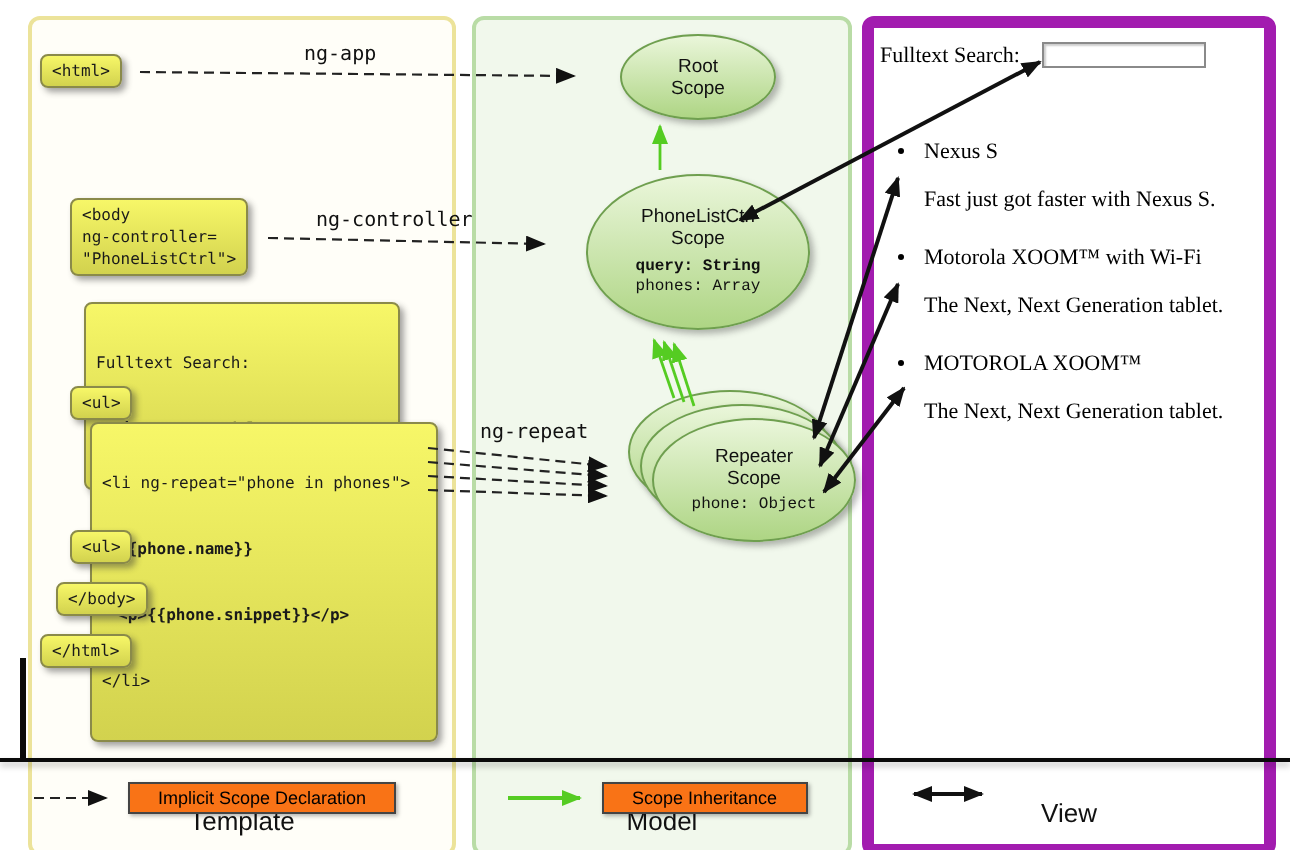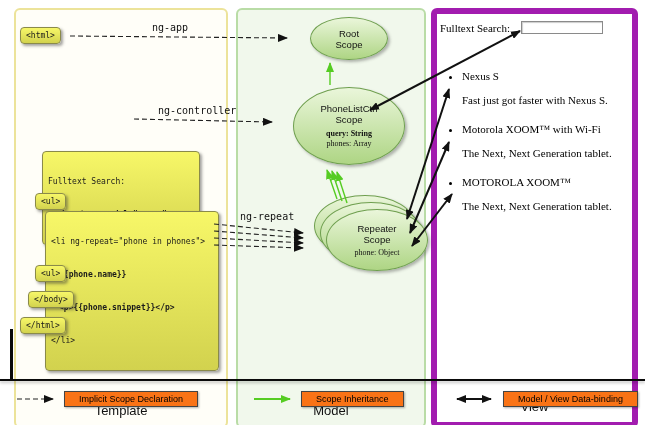--- a/index.html
+++ b/index.html
@@ -26,21 +26,21 @@
   .bold { font-weight:bold; }
   
   .ellipse {
     position:absolute; border:1.5px solid #6f9f4f; border-radius:50%;
     background:linear-gradient(180deg,#eaf6da,#aed584);
     box-shadow:2px 2px 3px rgba(50,50,50,.35);
     display:flex; flex-direction:column; align-items:center; justify-content:center;
     text-align:center; box-sizing:border-box; z-index:2;margin-left:18px;
   }
   .scope-title { font-size:9.5px; line-height:11px; color:#111; white-space:pre-line; }
-  .scope-prop  { font-family:Liberation Serif, serif; font-size:8px; line-height:10px; color:#111; }
+  .scope-prop  { font-family:Liberation Mono, monospace; font-size:8px; line-height:10px; color:#111; }
   .ellipse.back { z-index:1; }
   
   .arrows { position:absolute; left:0; top:0; z-index:3; pointer-events:none; }
   .arrow-label {
     position:absolute; z-index:4; font-family:"DejaVu Sans Mono", monospace;
     font-size:10px; color:#111; background:transparent;
   }
   
   .view-search-label { position:absolute; left:440px; top:22px; font-family:"Liberation Serif", serif; font-size:11px; color:#000; z-index:2; }
   .view-search-input { position:absolute; left:521px; top:21px; width:82px; height:13px;
@@ -69,20 +69,23 @@
   </div>
   <div class="panel panel-model">
     <div class="panel-caption">Model</div>
   </div>
   <div class="panel panel-view">
     <div class="panel-caption">View</div>
   </div>
 
   <div class="codebox" style="left:20px; top:27px;">&lt;html&gt;</div>
 
+  <div class="codebox" style="left:35px; top:99px;">&lt;body
+ng-controller=
+"PhoneListCtrl"&gt;</div>
 
   <div class="codebox" style="left:42px; top:151px; width:146px;">
     <div>Fulltext Search:</div>
     <div class="bold ind">&lt;input ng-model="query"&gt;</div>
   </div>
 
   <div class="codebox" style="left:35px; top:193px;">&lt;ul&gt;</div>
 
   <div class="codebox" style="left:45px; top:211px; width:162px;">
     <div>&lt;li ng-repeat="phone in phones"&gt;</div>
@@ -185,16 +188,15 @@
     <svg width="44" height="12">
       <line x1="2" y1="6" x2="38" y2="6" stroke="#55cc22" stroke-width="2" marker-end="url(#mg)"></line>
     </svg>
     <span class="legend-box">Scope Inheritance</span>
   </div>
 
   <div class="legend-item" style="left:450px;">
     <svg width="48" height="12">
       <line x1="7" y1="6" x2="41" y2="6" stroke="#111" stroke-width="2" marker-start="url(#mb)" marker-end="url(#mb)"></line>
     </svg>
-    <span class="legend-box">Model / View Data-binding</span>
   </div>
 
 </div>
 
 </body></html>

